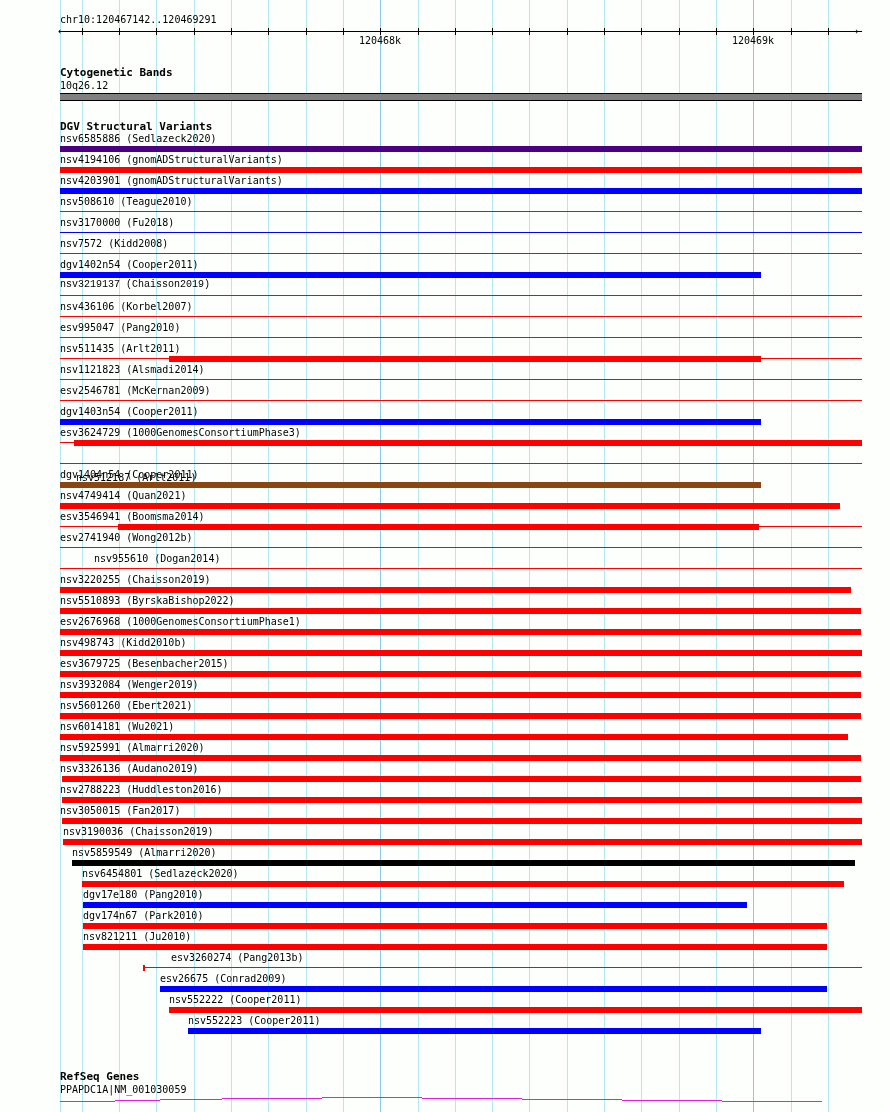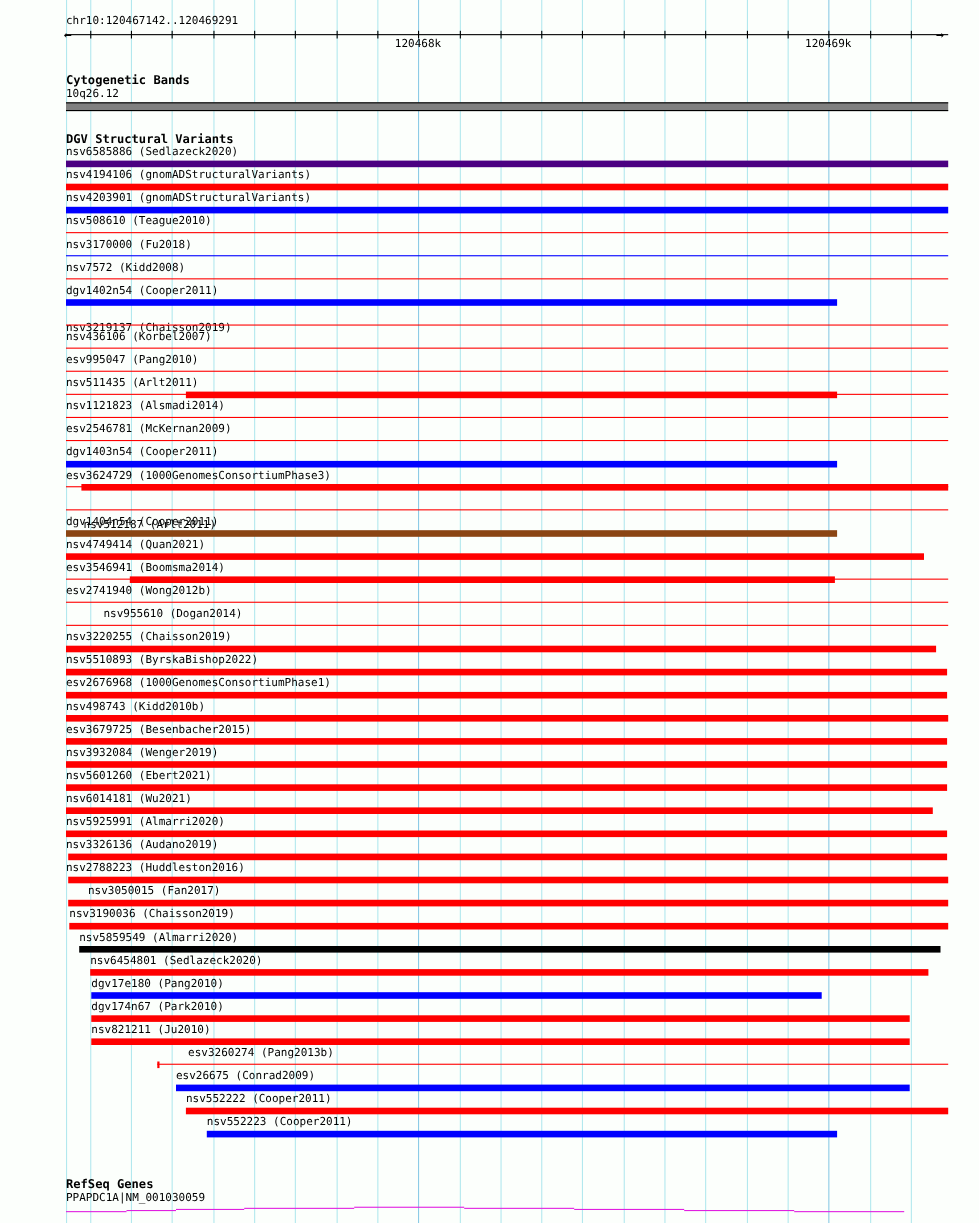--- a/index.html
+++ b/index.html
@@ -108,21 +108,21 @@
     </div>
     <div>
       <div class="feat-label" style="left: 60px; top: 238px;">nsv7572 (Kidd2008)</div>
       <div class="line" style="left: 60px; width: 802px; top: 253px; background: rgb(255, 0, 0);"></div>
     </div>
     <div>
       <div class="feat-label" style="left: 60px; top: 259px;">dgv1402n54 (Cooper2011)</div>
       <div class="bar" style="left: 60px; width: 701px; top: 272px; height: 6px; background: rgb(0, 0, 255);"></div>
     </div>
     <div>
-      <div class="feat-label" style="left: 60px; top: 293px;">nsv3219137 (Chaisson2019)</div>
+      <div class="feat-label" style="left: 60px; top: 279px; font-family: Liberation Mono, monospace;">nsv3219137 (Chaisson2019)</div>
       <div class="line" style="left: 60px; width: 802px; top: 295px; background: rgb(255, 0, 0);"></div>
     </div>
     <div>
       <div class="feat-label" style="left: 60px; top: 301px;">nsv436106 (Korbel2007)</div>
       <div class="line" style="left: 60px; width: 802px; top: 316px; background: rgb(255, 0, 0);"></div>
     </div>
     <div>
       <div class="feat-label" style="left: 60px; top: 322px;">esv995047 (Pang2010)</div>
       <div class="line" style="left: 60px; width: 802px; top: 337px; background: rgb(255, 0, 0);"></div>
     </div>
@@ -211,21 +211,21 @@
     </div>
     <div>
       <div class="feat-label" style="left: 60px; top: 763px;">nsv3326136 (Audano2019)</div>
       <div class="bar" style="left: 62px; width: 799px; top: 776px; height: 6px; background: rgb(255, 0, 0);"></div>
     </div>
     <div>
       <div class="feat-label" style="left: 60px; top: 784px;">nsv2788223 (Huddleston2016)</div>
       <div class="bar" style="left: 62px; width: 800px; top: 797px; height: 6px; background: rgb(255, 0, 0);"></div>
     </div>
     <div>
-      <div class="feat-label" style="left: 60px; top: 805px; padding-left: 20px;">nsv3050015 (Fan2017)</div>
+      <div class="feat-label" style="left: 60px; top: 805px;">nsv3050015 (Fan2017)</div>
       <div class="bar" style="left: 62px; width: 800px; top: 818px; height: 6px; background: rgb(255, 0, 0);"></div>
     </div>
     <div>
       <div class="feat-label" style="left: 63px; top: 826px;">nsv3190036 (Chaisson2019)</div>
       <div class="bar" style="left: 63px; width: 799px; top: 839px; height: 6px; background: rgb(255, 0, 0);"></div>
     </div>
     <div>
       <div class="feat-label" style="left: 72px; top: 847px;">nsv5859549 (Almarri2020)</div>
       <div class="bar" style="left: 72px; width: 783px; top: 860px; height: 6px; background: rgb(0, 0, 0);"></div>
     </div>

